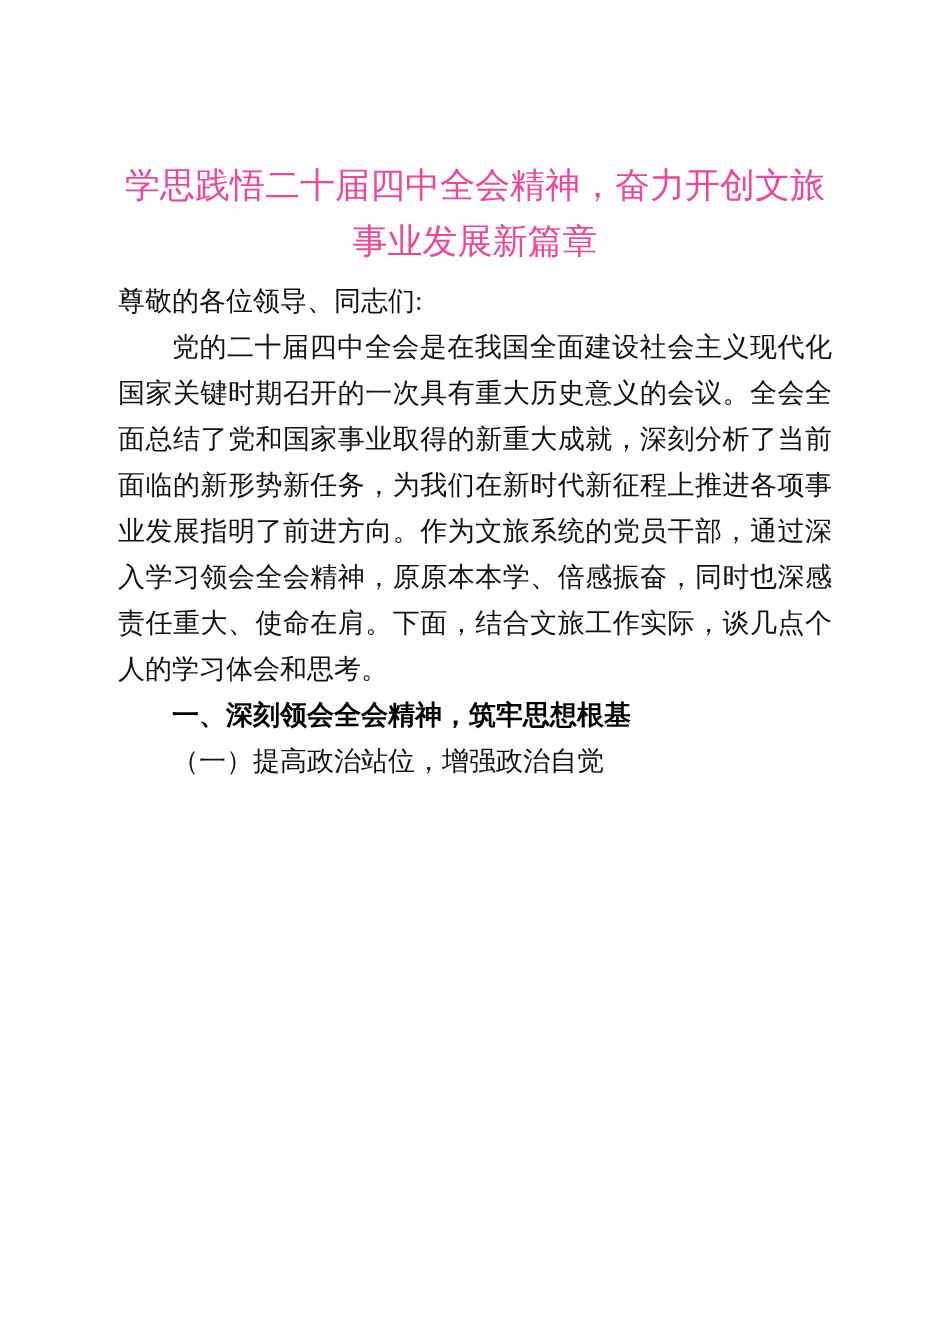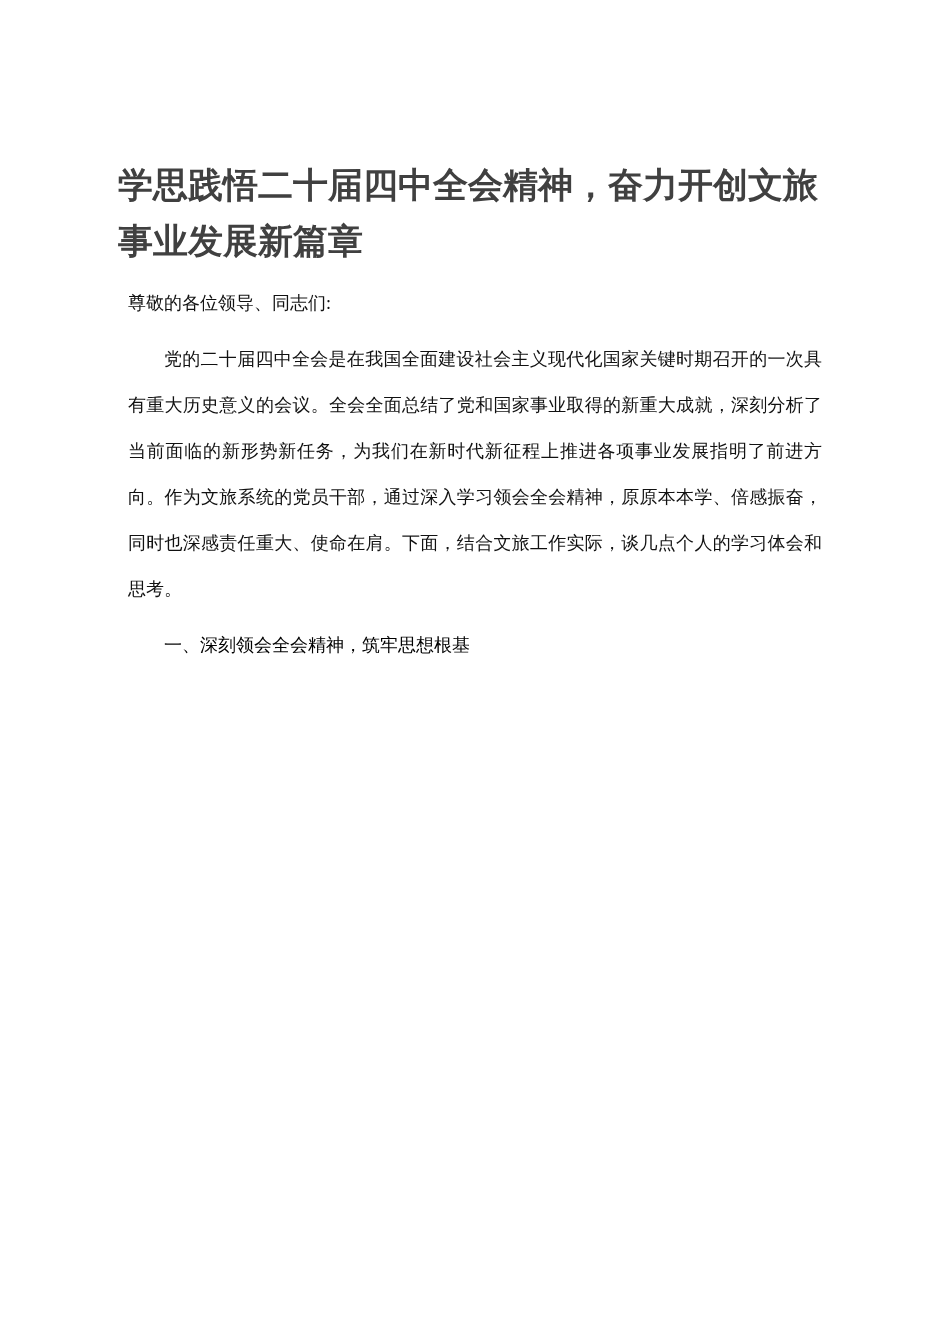--- a/index.html
+++ b/index.html
@@ -13,52 +13,52 @@
       height: 1344px;
       margin: 0 auto;
       background: #ffffff;
       box-sizing: border-box;
       padding: 158px 118px 0 118px;
       overflow: hidden;
       color: #000;
     }
     .doc-title {
       font-family: "Liberation Serif", "DejaVu Serif", serif;
-      font-weight: bold;
+      font-weight: normal;
       font-size: 35px;
       line-height: 56px;
-      text-align: left;
+      text-align: center;
       margin: 0 0 8px 0;
-      color: #404040;
+      color: #ec4899;
       letter-spacing: 0;
     }
     .doc-body p,
     .doc-body h2,
     .doc-body h3 {
-      margin: 10px;
+      margin: 0;
       text-align: justify;
       text-justify: inter-ideograph;
       line-height: 46px;
-      font-size: 18px;
+      font-size: 27px;
     }
     .greeting {
       font-family: "Liberation Serif", "DejaVu Serif", serif;
       color: #111;
       text-indent: 0;
       font-weight: normal;
     }
     .body-para {
       font-family: "Liberation Serif", "DejaVu Serif", serif;
       color: #111;
       text-indent: 2em;
       font-weight: normal;
     }
     .section-heading {
       font-family: "Liberation Sans", "DejaVu Sans", sans-serif;
-      font-weight: normal;
+      font-weight: bold;
       color: #000;
       text-indent: 2em;
       font-size: 27px;
     }
     .sub-heading {
       font-family: "Liberation Serif", "DejaVu Serif", serif;
       font-weight: normal;
       color: #111;
       text-indent: 2em;
     }
@@ -69,15 +69,16 @@
 <div class="page">
   <h1 class="doc-title">学思践悟二十届四中全会精神，奋力开创文旅事业发展新篇章</h1>
 
   <div class="doc-body">
     <p class="greeting">尊敬的各位领导、同志们:</p>
 
     <p class="body-para">党的二十届四中全会是在我国全面建设社会主义现代化国家关键时期召开的一次具有重大历史意义的会议。全会全面总结了党和国家事业取得的新重大成就，深刻分析了当前面临的新形势新任务，为我们在新时代新征程上推进各项事业发展指明了前进方向。作为文旅系统的党员干部，通过深入学习领会全会精神，原原本本学、倍感振奋，同时也深感责任重大、使命在肩。下面，结合文旅工作实际，谈几点个人的学习体会和思考。</p>
 
     <h2 class="section-heading">一、深刻领会全会精神，筑牢思想根基</h2>
 
+    <h3 class="sub-heading">（一）提高政治站位，增强政治自觉</h3>
 
   </div>
 </div>
 
 </body></html>

